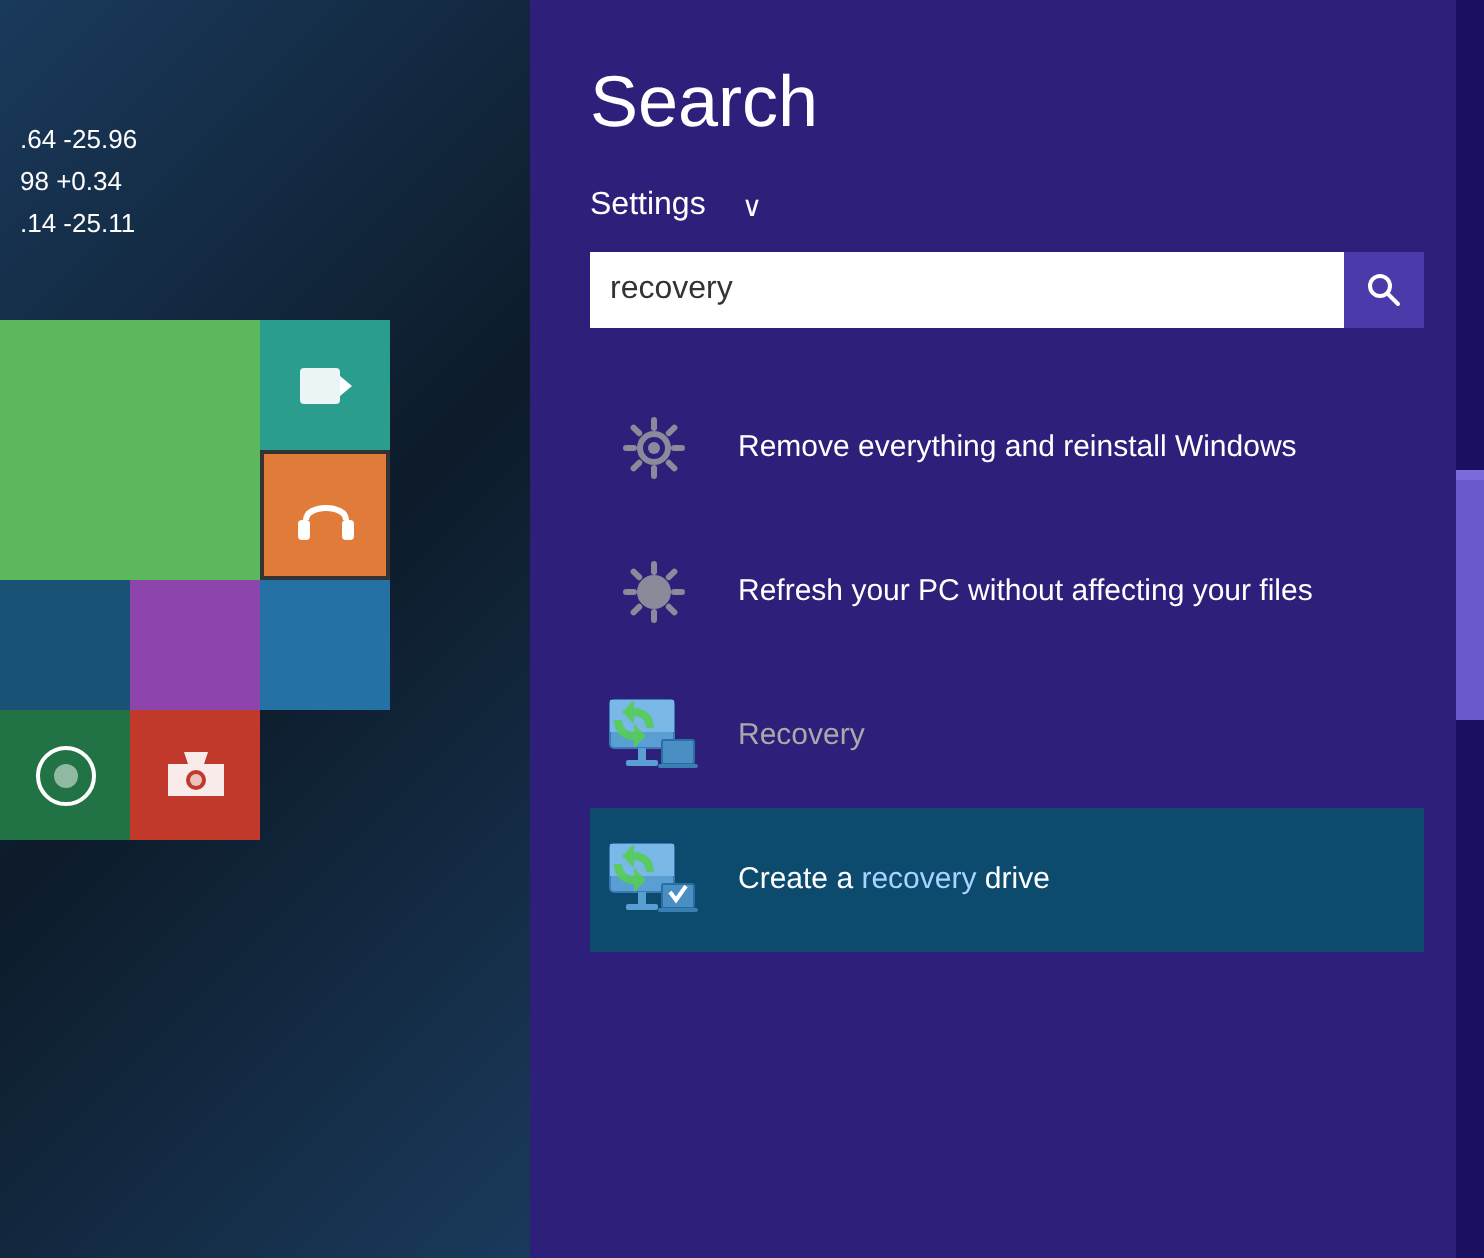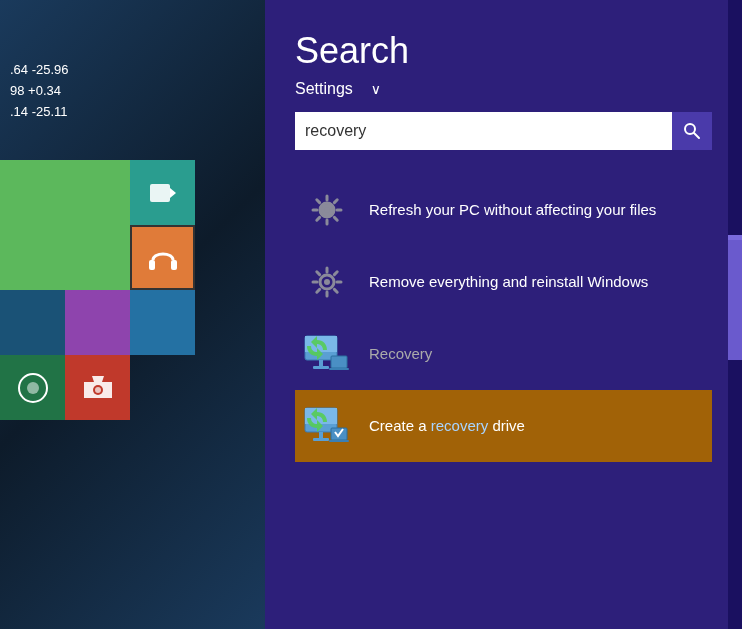--- a/index.html
+++ b/index.html
@@ -127,21 +127,21 @@
       display: flex;
       flex-direction: column;
       padding: 30px 30px 0 30px;
       position: relative;
     }
 
     .search-title {
       color: white;
       font-size: 36px;
       font-weight: 300;
-      margin-bottom: 8px;
+      margin-bottom: 22px;
     }
 
     .search-filter {
       color: white;
       font-size: 16px;
       margin-bottom: 14px;
       display: flex;
       align-items: center;
       gap: 18px;
       cursor: pointer;
@@ -188,21 +188,21 @@
 
     .result-item {
       display: flex;
       align-items: center;
       padding: 10px 6px;
       cursor: pointer;
       gap: 16px;
     }
 
     .result-item.active {
-      background: #a16207;
+      background: #0c4a6e;
     }
 
     .result-icon {
       width: 52px;
       height: 52px;
       flex-shrink: 0;
       display: flex;
       align-items: center;
       justify-content: center;
       font-size: 36px;
@@ -348,38 +348,38 @@
         <line x1="11" y1="11" x2="16" y2="16" stroke="white" stroke-width="2" stroke-linecap="round"></line>
       </svg>
     </button>
   </div>
 
   <div class="results-list">
 
     <div class="result-item">
       <div class="result-icon">
         <svg class="gear-icon-svg" viewBox="0 0 48 48" fill="none">
+          <path d="M24 10 L24 14 M24 34 L24 38 M10 24 L14 24 M34 24 L38 24 M13.8 13.8 L16.6 16.6 M31.4 31.4 L34.2 34.2 M13.8 34.2 L16.6 31.4 M31.4 16.6 L34.2 13.8" stroke="#8a8a9a" stroke-width="3" stroke-linecap="round"></path>
+          <circle cx="24" cy="24" r="7" fill="none" stroke="#8a8a9a" stroke-width="3"></circle>
+          <circle cx="24" cy="24" r="3" fill="#8a8a9a"></circle>
+        </svg>
+      </div>
+      <div class="result-text">Remove everything and reinstall Windows</div>
+    </div>
+
+    <div class="result-item">
+      <div class="result-icon">
+        <svg class="gear-icon-svg" viewBox="0 0 48 48" fill="none">
           <path d="M24 16 C19.6 16 16 19.6 16 24 C16 28.4 19.6 32 24 32 C28.4 32 32 28.4 32 24 C32 19.6 28.4 16 24 16Z" fill="#8a8a9a"></path>
           <path d="M24 10 L24 14 M24 34 L24 38 M10 24 L14 24 M34 24 L38 24 M13.8 13.8 L16.6 16.6 M31.4 31.4 L34.2 34.2 M13.8 34.2 L16.6 31.4 M31.4 16.6 L34.2 13.8" stroke="#8a8a9a" stroke-width="3" stroke-linecap="round"></path>
           <circle cx="24" cy="24" r="7" fill="none" stroke="#8a8a9a" stroke-width="3"></circle>
           <circle cx="24" cy="24" r="3" fill="#8a8a9a"></circle>
         </svg>
       </div>
       <div class="result-text">Refresh your PC without affecting your files</div>
-    </div>
-
-    <div class="result-item">
-      <div class="result-icon">
-        <svg class="gear-icon-svg" viewBox="0 0 48 48" fill="none">
-          <path d="M24 10 L24 14 M24 34 L24 38 M10 24 L14 24 M34 24 L38 24 M13.8 13.8 L16.6 16.6 M31.4 31.4 L34.2 34.2 M13.8 34.2 L16.6 31.4 M31.4 16.6 L34.2 13.8" stroke="#8a8a9a" stroke-width="3" stroke-linecap="round"></path>
-          <circle cx="24" cy="24" r="7" fill="none" stroke="#8a8a9a" stroke-width="3"></circle>
-          <circle cx="24" cy="24" r="3" fill="#8a8a9a"></circle>
-        </svg>
-      </div>
-      <div class="result-text">Remove everything and reinstall Windows</div>
     </div>
 
     <div class="result-item">
       <div class="result-icon">
         <svg class="recovery-icon-svg" viewBox="0 0 52 52">
 
           <rect x="4" y="8" width="32" height="24" rx="2" fill="#5a9fd4" stroke="#3a7ab4" stroke-width="1"></rect>
           <rect x="4" y="8" width="32" height="16" fill="#7ab8e8"></rect>
 
           <path d="M10 14 L16 8 L16 12 C22 12 26 16 26 22 L22 22 C22 18 19 16 16 16 L16 20 Z" fill="#5c5" opacity="0.9"></path>

